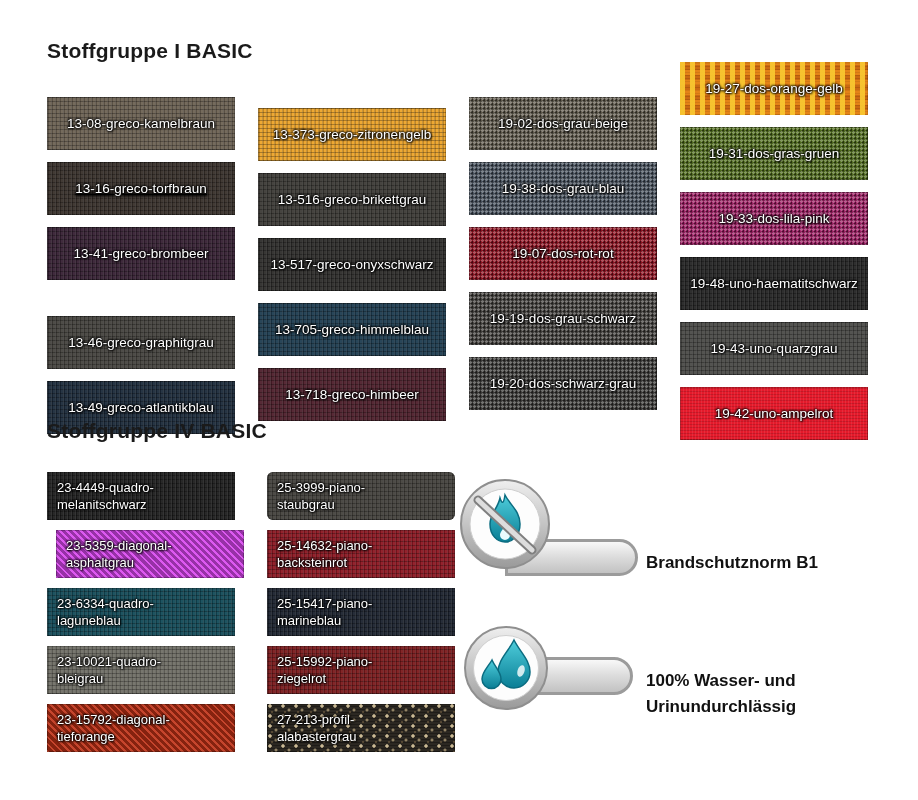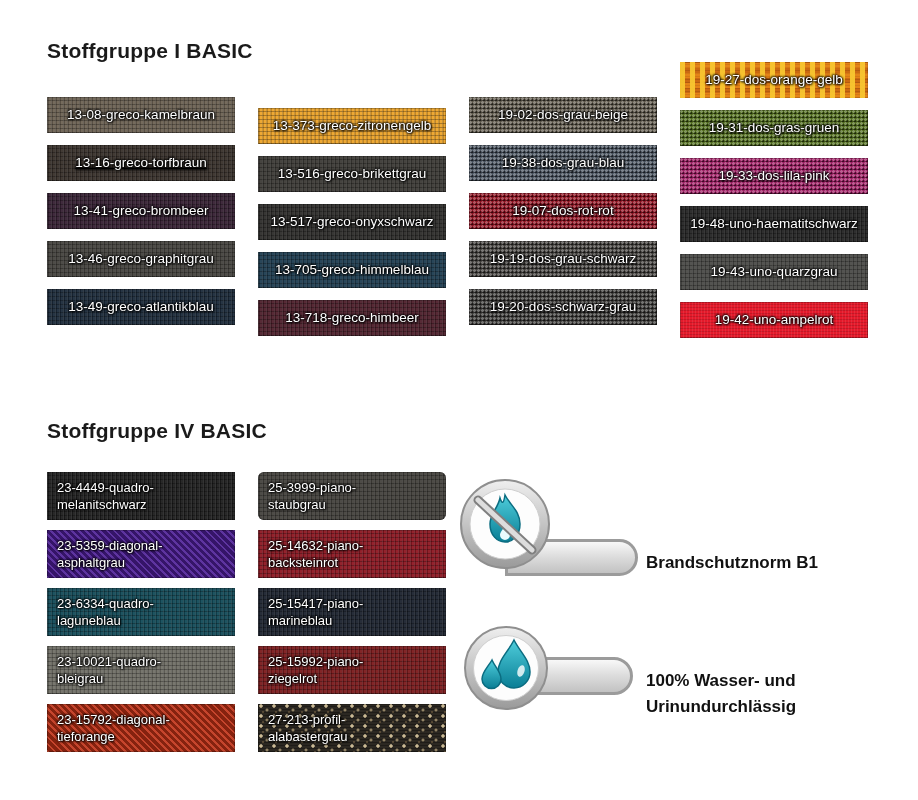--- a/index.html
+++ b/index.html
@@ -12,21 +12,21 @@
     font:700 21px/22px "Liberation Sans",sans-serif;letter-spacing:.2px;
   }
   .t1{top:40px;text-align:right;}
   .t2{top:420px;}
   .grid{position:absolute;display:flex;gap:23px;align-items:flex-start;}
   .g1{left:47px;top:62px;}
   .g2{left:47px;top:472px;}
   .swatch-col{display:flex;flex-direction:column;gap:12px;}
   .g2 .swatch-col{gap:10px;}
   .swatch{
-    position:relative;width:188px;height:36px;overflow:hidden;
+    position:relative;width:188px;height:53px;overflow:hidden;
     display:flex;align-items:center;justify-content:center;
     box-shadow:inset 0 0 0 1px rgba(0,0,0,.25);
   }
   .g2 .swatch{height:48px;}
   
   .swatch::before{
     content:"";position:absolute;inset:0;
     background-image:
       repeating-linear-gradient(90deg, rgba(255,255,255,.12) 0 1px, rgba(0,0,0,0) 1px 4px),
       repeating-linear-gradient(0deg, rgba(0,0,0,.28) 0 1px, rgba(0,0,0,0) 1px 4px),
@@ -88,21 +88,21 @@
     <div class="swatch-col" style="margin-top: 35px;">
       <div class="swatch weave" style="background-color: rgb(110, 99, 84);">
         <span class="swatch-label">13-08-greco-kamelbraun</span>
       </div>
       <div class="swatch weave" style="background-color: rgb(56, 48, 42); text-decoration: underline;">
         <span class="swatch-label">13-16-greco-torfbraun</span>
       </div>
       <div class="swatch weave" style="background-color: rgb(54, 32, 51);">
         <span class="swatch-label">13-41-greco-brombeer</span>
       </div>
-      <div class="swatch weave" style="background-color: rgb(69, 67, 62);">
+      <div class="swatch weave" style="background-color: rgb(69, 67, 62); margin-top: 24px;">
         <span class="swatch-label">13-46-greco-graphitgrau</span>
       </div>
       <div class="swatch weave" style="background-color: rgb(27, 42, 58);">
         <span class="swatch-label">13-49-greco-atlantikblau</span>
       </div>
     </div>
     <div class="swatch-col" style="margin-top: 46px;">
       <div class="swatch weave" style="background-color: rgb(237, 164, 41);">
         <span class="swatch-label">13-373-greco-zitronengelb</span>
       </div>
@@ -158,21 +158,21 @@
     </div>
   </div>
 
 <h2 class="section-title t2">Stoffgruppe IV BASIC</h2>
 <div class="grid g2">
     <div class="swatch-col">
       <div class="swatch weave" style="background-color: rgb(29, 29, 29);">
         <span class="swatch-label">23-4449-quadro-
 melanitschwarz</span>
       </div>
-      <div class="swatch diagonal" style="background-color: #4c1d95;">
+      <div class="swatch diagonal" style="background-color: #d946ef; margin-left: 9px;">
         <span class="swatch-label">23-5359-diagonal-
 asphaltgrau</span>
       </div>
       <div class="swatch weave" style="background-color: rgb(18, 75, 89); align-items: center;">
         <span class="swatch-label">23-6334-quadro-
 laguneblau</span>
       </div>
       <div class="swatch weave" style="background-color: rgb(113, 112, 103);">
         <span class="swatch-label">23-10021-quadro-
 bleigrau</span>

